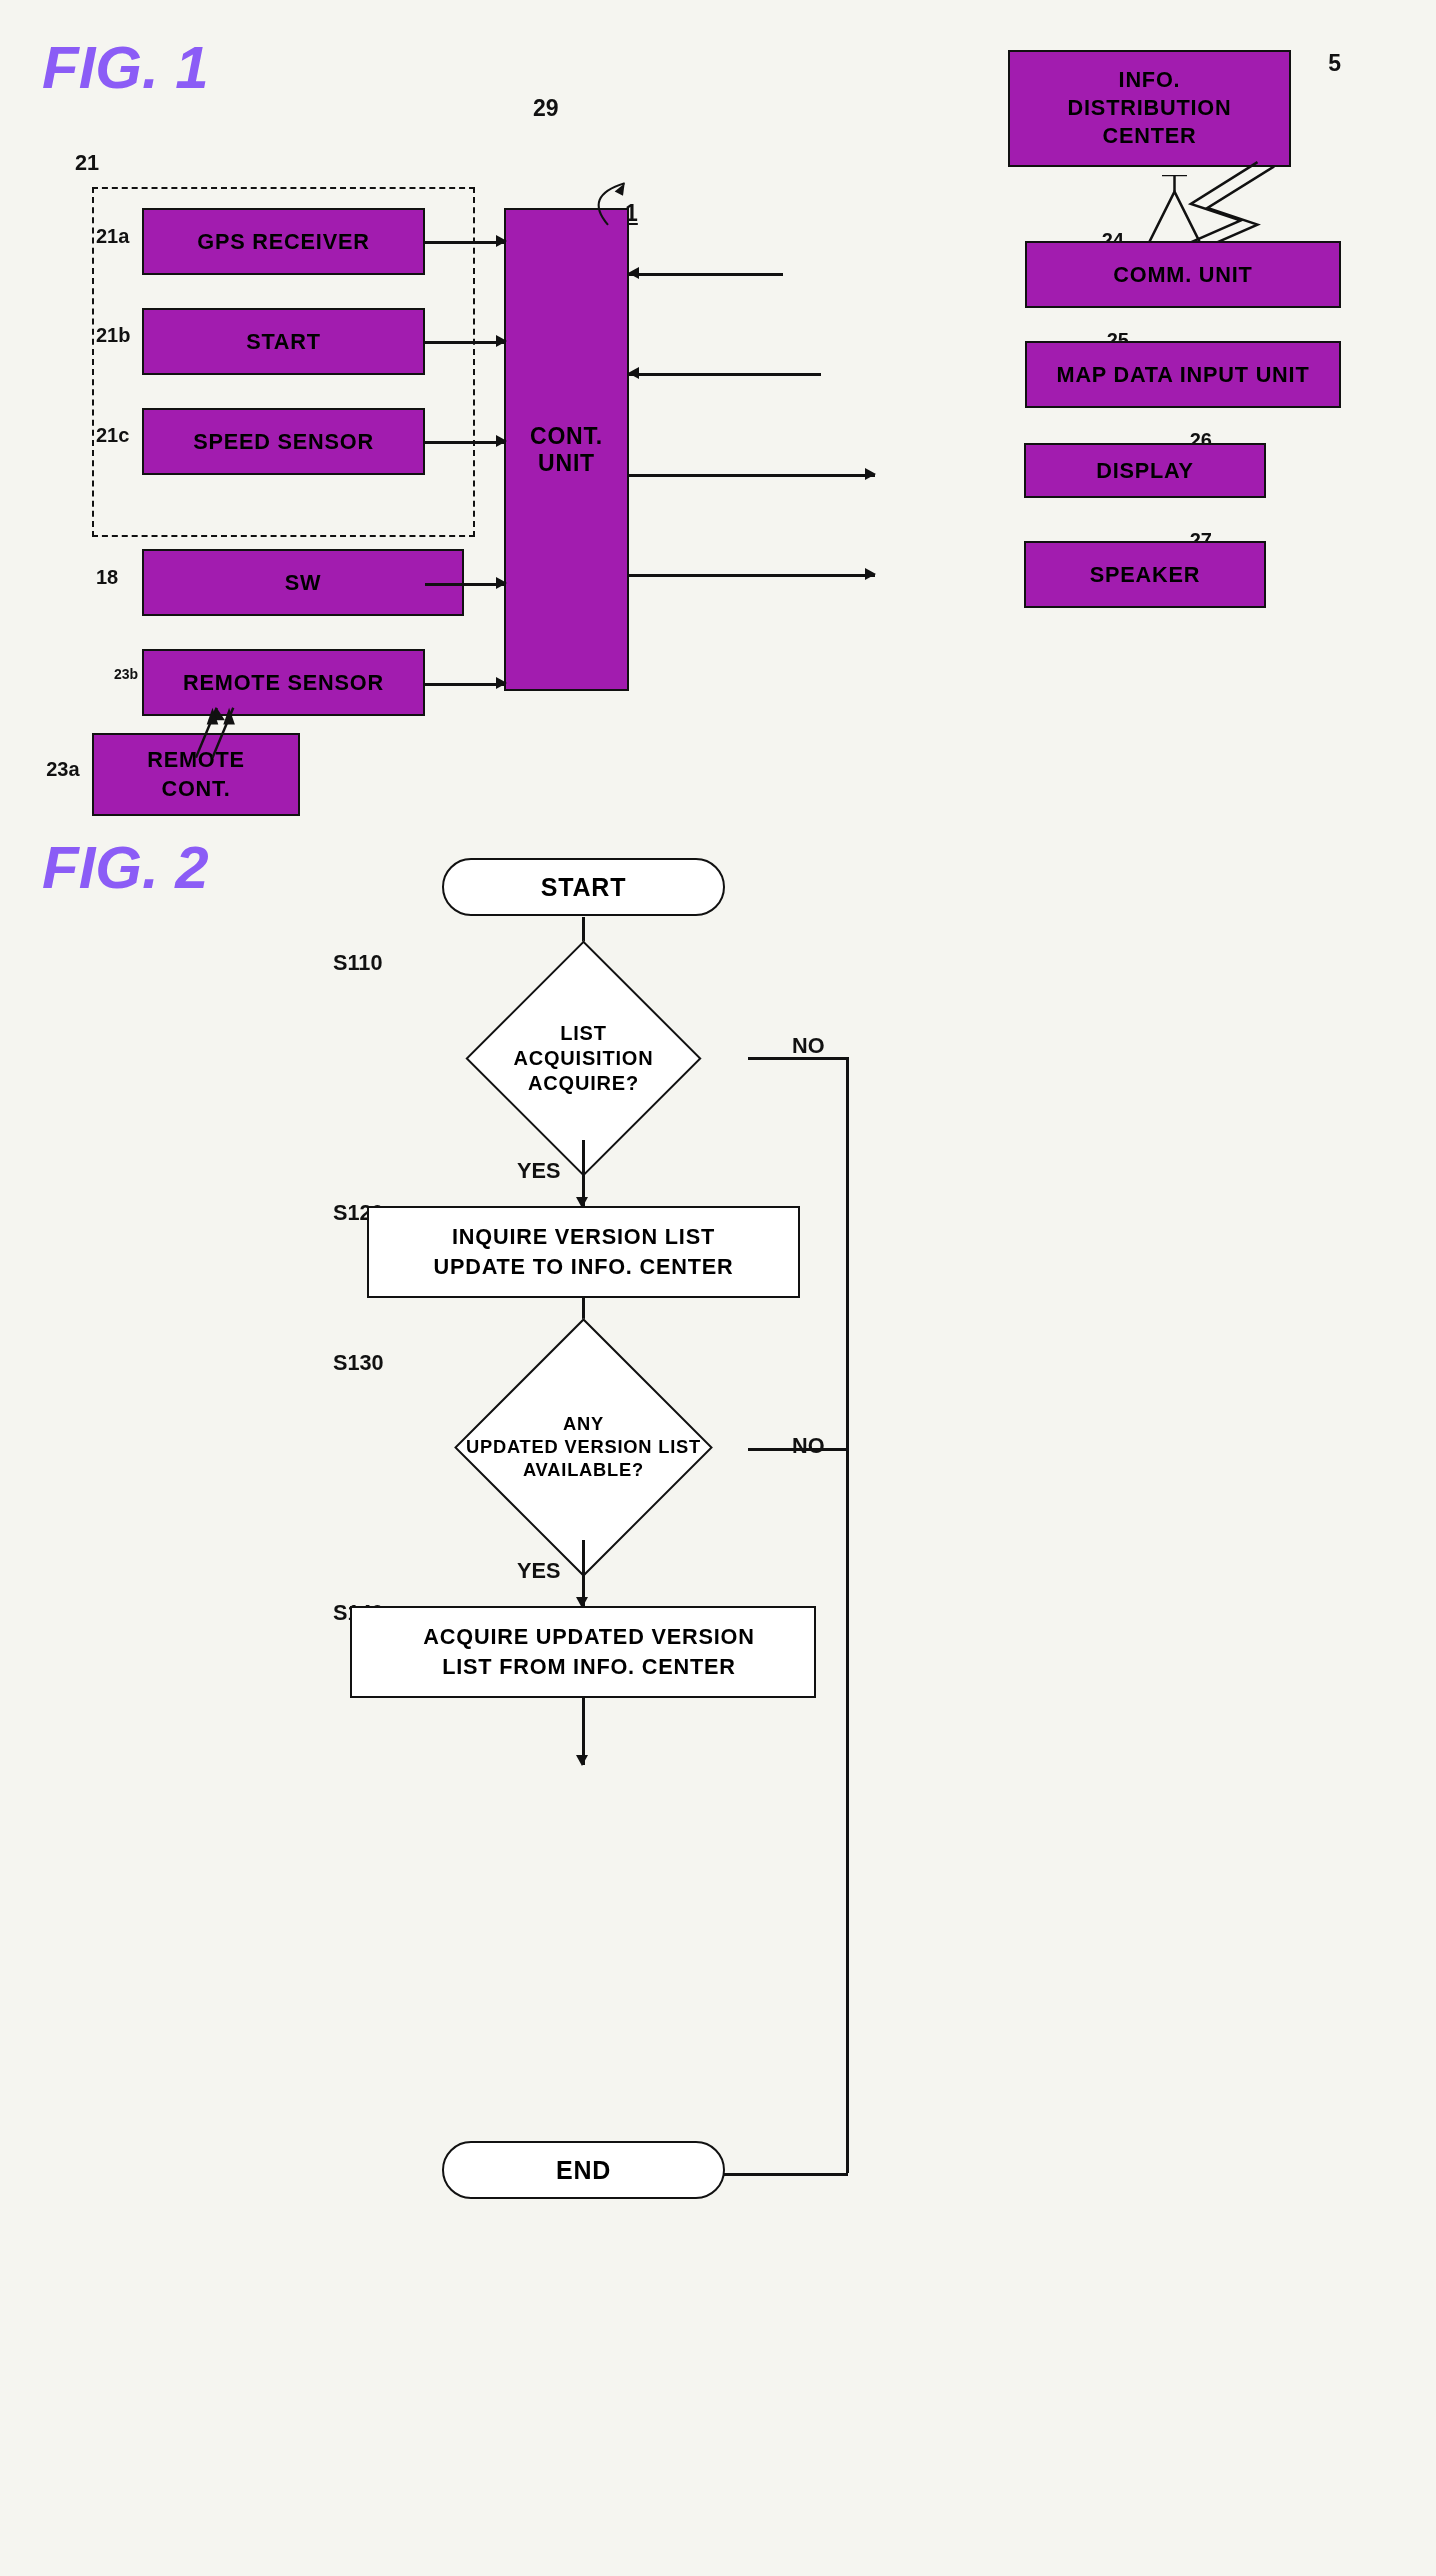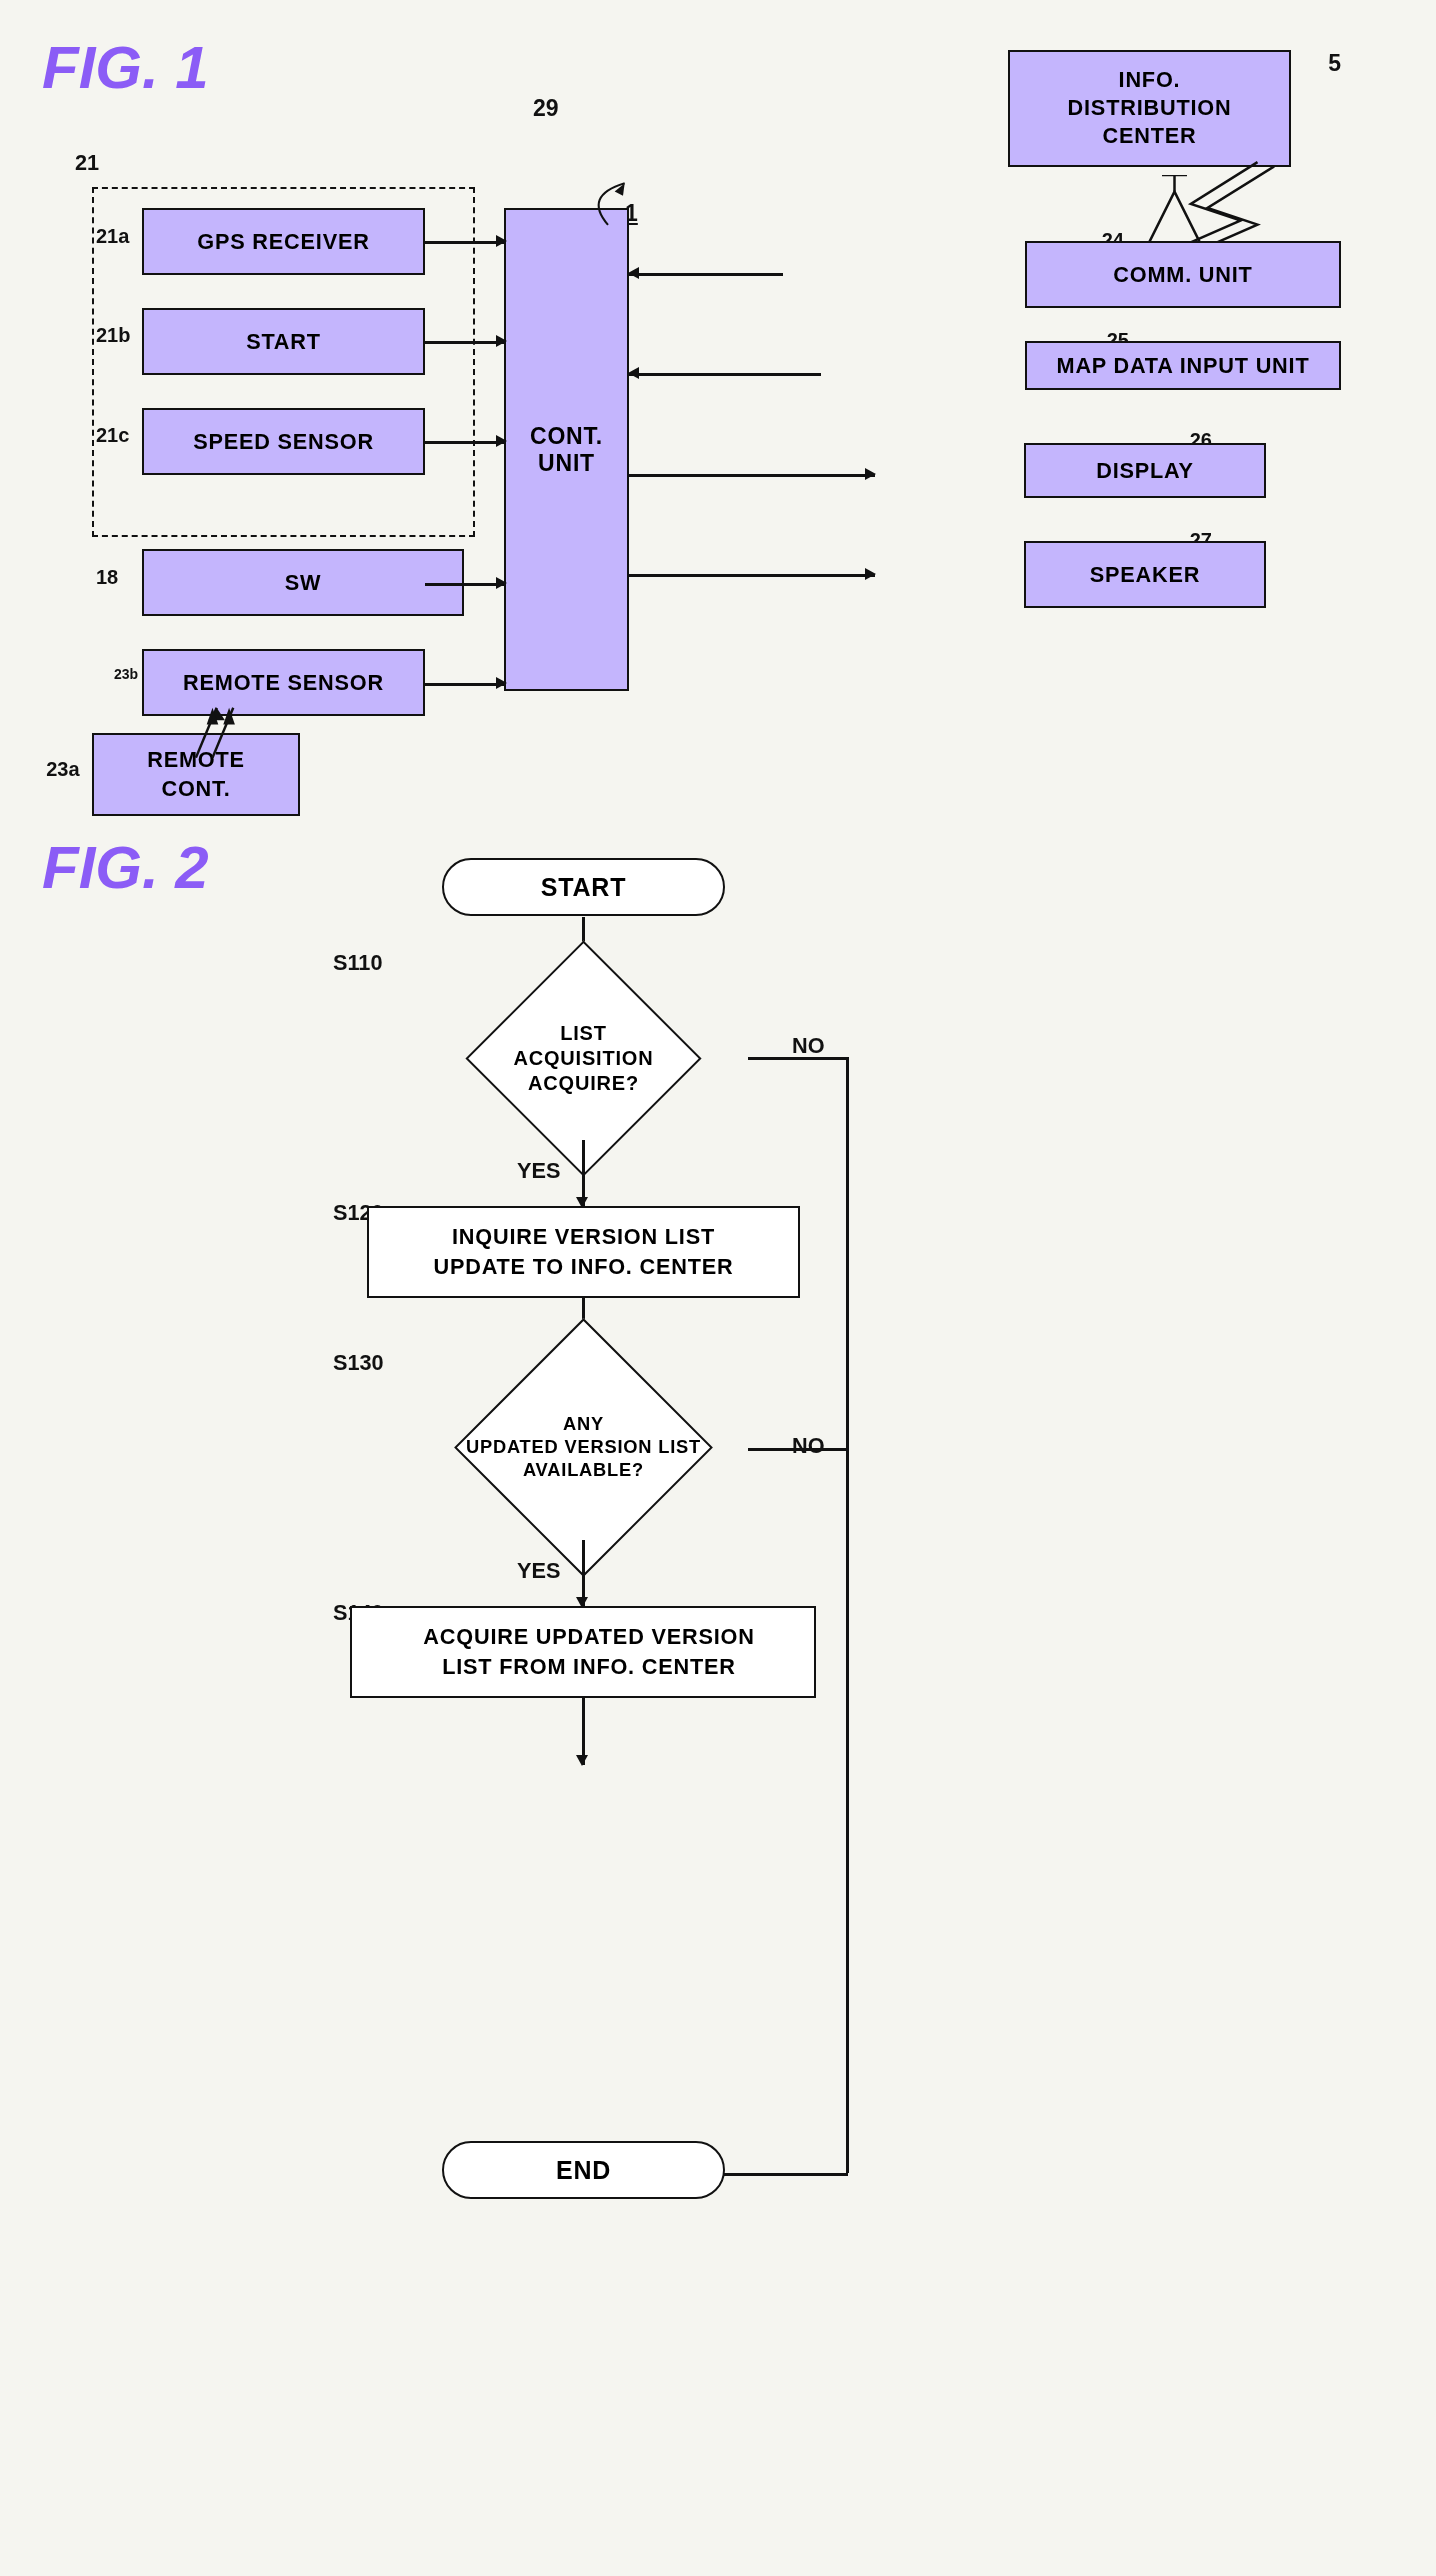--- a/index.html
+++ b/index.html
@@ -32,21 +32,21 @@
     .fig1-container {
       position: relative;
       width: 1333px;
       height: 750px;
       margin-bottom: 67px;
     }
 
     .box {
       position: absolute;
       border: 2.5px solid #111;
-      background: #c4b5fd;
+      background: #a21caf;
       display: flex;
       align-items: center;
       justify-content: center;
       text-align: center;
       font-size: 23px;
       font-weight: bold;
       letter-spacing: 0.8px;
     }
 
     .dashed-box {
@@ -200,21 +200,21 @@
       <line x1="50" y1="110" x2="75" y2="50" stroke="#111" stroke-width="3"></line>
 
       <polygon points="50,50 43,70 57,70" fill="#111"></polygon>
       <polygon points="70,50 63,70 77,70" fill="#111"></polygon>
     </svg>
 
     <div class="ref-label" style="top:196px; right:267px; font-size:20px;">24</div>
     <div class="box" style="top:208px; right:50px; width:316px; height:67px; font-size:21.7px;">COMM. UNIT</div>
 
     <div class="ref-label" style="top:296px; right:262px; font-size:20px;">25</div>
-    <div class="box" style="top:308px; right:50px; width:316px; height:49px; font-size:21.7px;">MAP DATA INPUT UNIT</div>
+    <div class="box" style="top:308px; right:50px; width:316px; height:67px; font-size:21.7px;">MAP DATA INPUT UNIT</div>
 
     <div class="ref-label" style="top:396px; right:179px; font-size:20px;">26</div>
     <div class="box" style="top:410px; right:125px; width:242px; height:55px; font-size:21.7px;">DISPLAY</div>
 
     <div class="ref-label" style="top:496px; right:179px; font-size:20px;">27</div>
     <div class="box" style="top:508px; right:125px; width:242px; height:67px; font-size:21.7px;">SPEAKER</div>
 
     <div style="position:absolute; top:240px; left:587px; width:154px; height:2.5px; background:#111;">
       <div style="position:absolute; left:-0.8px; top:-5.8px; border-right:11.7px solid #111; border-top:6.7px solid transparent; border-bottom:6.7px solid transparent;"></div>
     </div>

